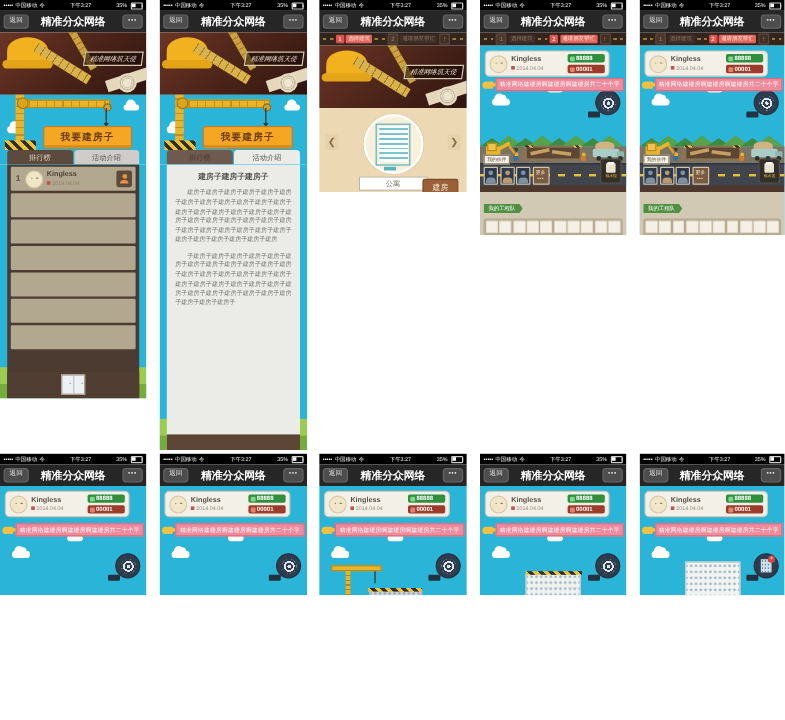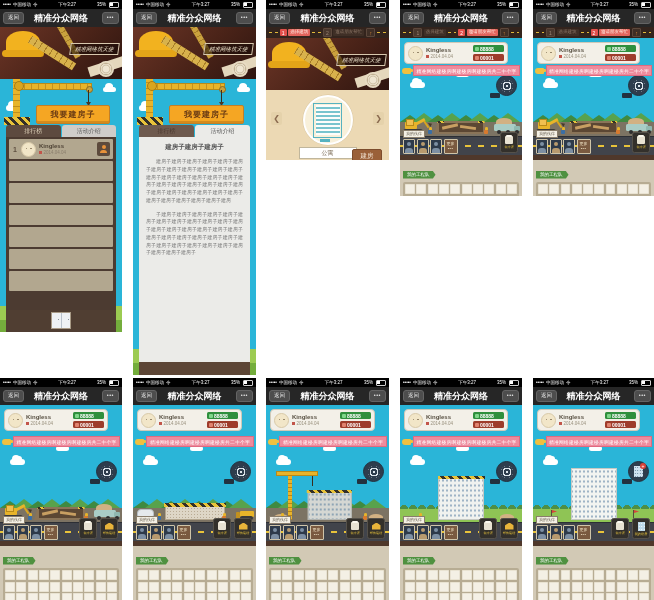--- a/index.html
+++ b/index.html
@@ -1,17 +1,17 @@
 <!DOCTYPE html>
 <html><head>
 <meta charset="utf-8">
 <style>
   html,body{margin:0;padding:0;background:#ffffff;}
   body{font-family:"Liberation Sans","DejaVu Sans",sans-serif;-webkit-font-smoothing:antialiased;}
-  #canvas{position:relative;width:654px;height:600px;background:#ffffff;overflow:hidden;}
+  #canvas{position:relative;width:654px;height:496px;background:#ffffff;overflow:hidden;}
   .phone{position:absolute;background:#fff;overflow:hidden;display:flex;flex-direction:column;}
 
   
   .statusbar{height:9px;background:#000;color:#fff;display:flex;align-items:center;justify-content:space-between;padding:0 3px;font-size:4.5px;flex:none;}
   .sb-left,.sb-right{display:flex;align-items:center;gap:2px;}
   .battery{width:8px;height:4px;border:0.5px solid #cfcfcf;border-radius:1px;position:relative;margin-left:1px;}
   .battery:after{content:"";position:absolute;right:-1.5px;top:1px;width:1px;height:2px;background:#cfcfcf;}
   .battery .fill{position:absolute;left:0.5px;top:0.5px;bottom:0.5px;width:35%;background:#fff;}
 
   

